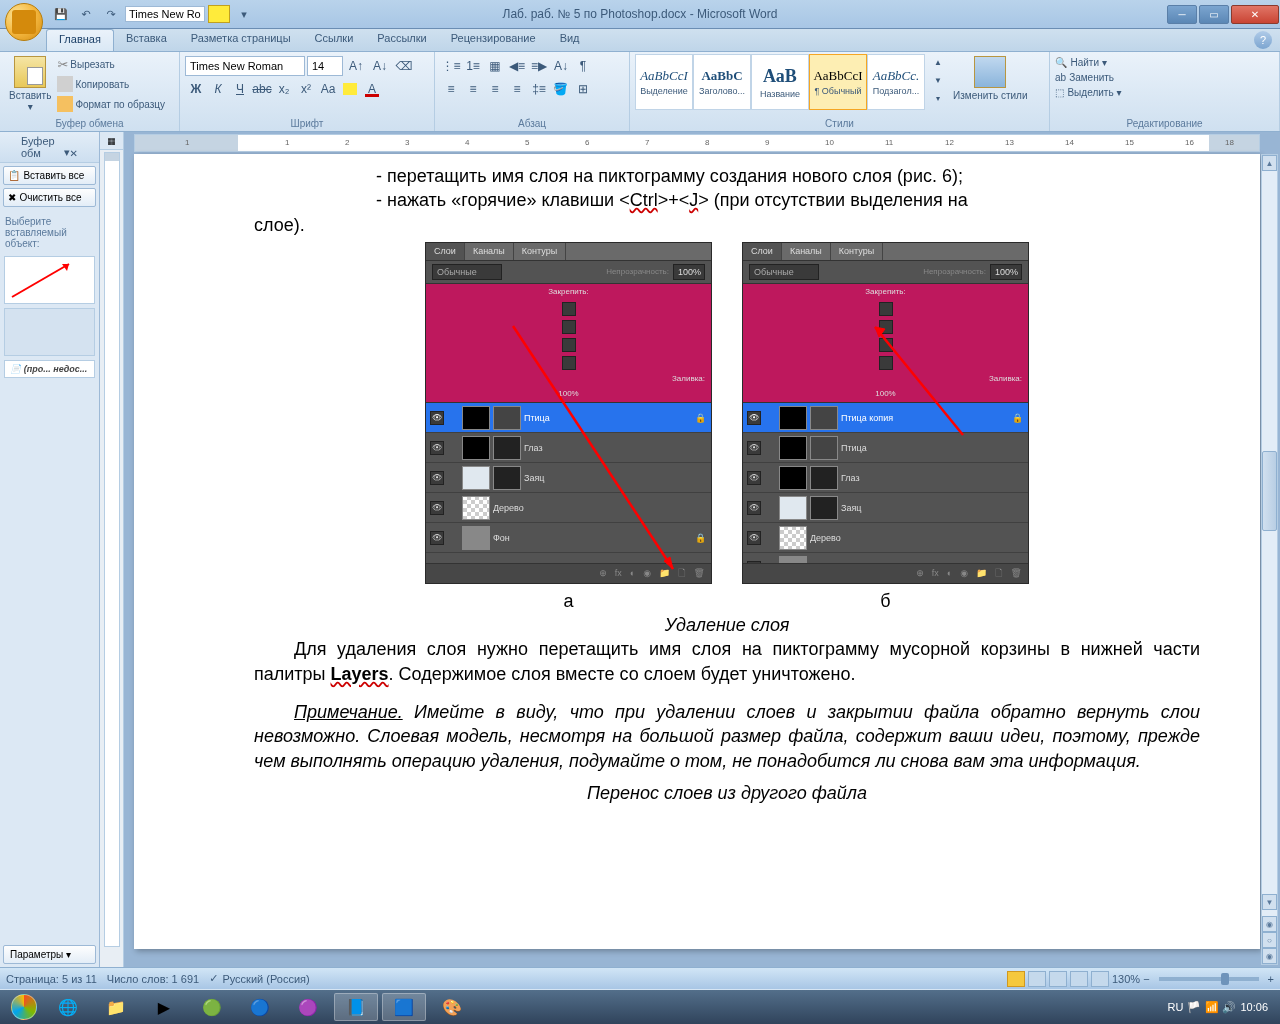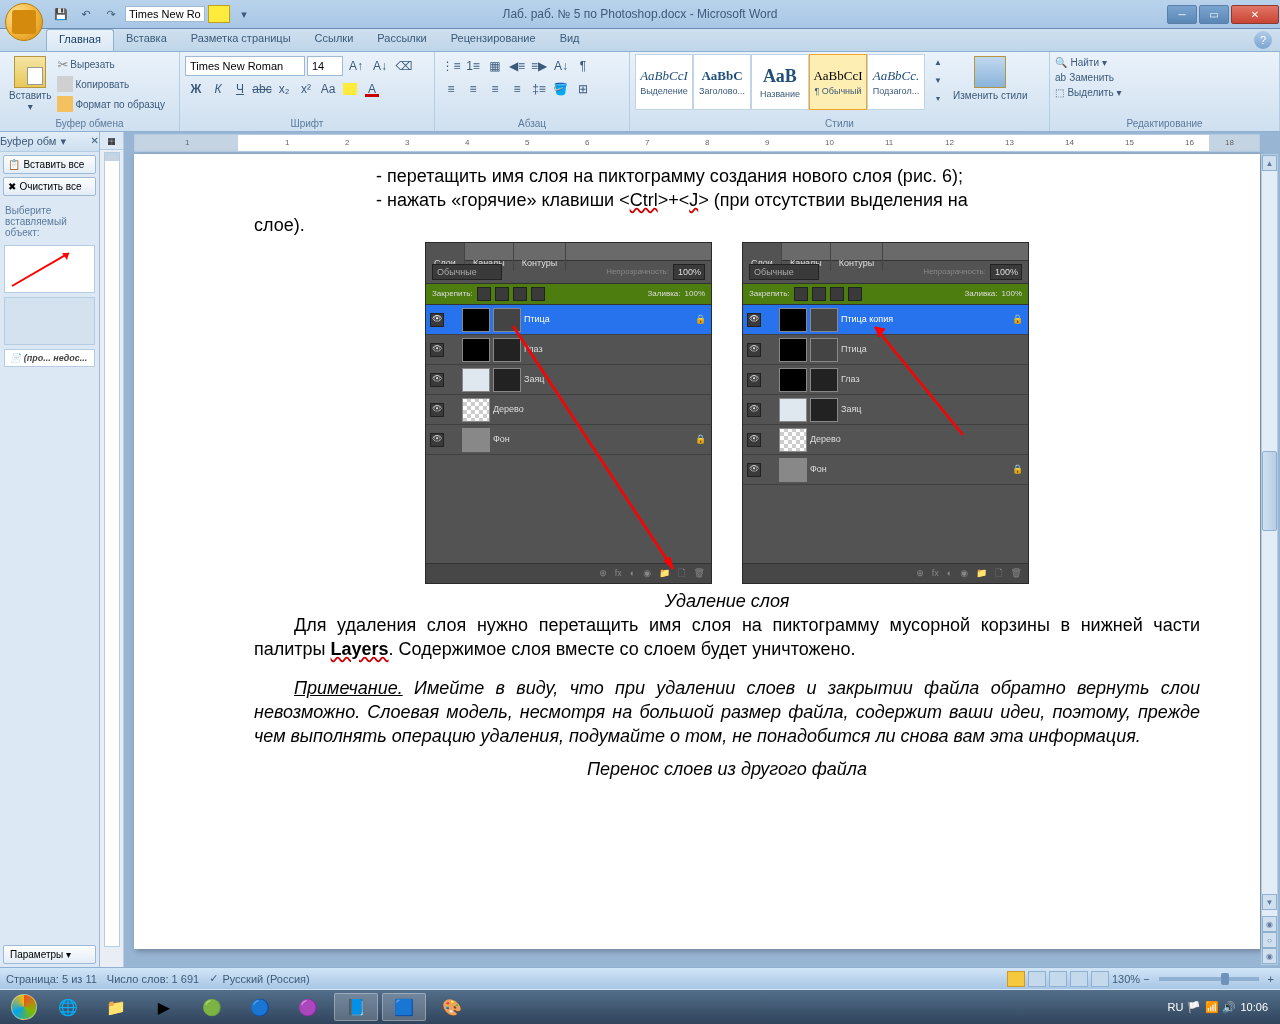--- a/index.html
+++ b/index.html
@@ -56,21 +56,21 @@
 .style-item { width: 58px; height: 56px; border: 1px solid #c0d4e7; background: #fff; display: flex; flex-direction: column; align-items: center; justify-content: center; font-size: 9px; color: #3c5a7a; padding: 2px; text-align: center; }
 .style-sample { font-family: 'Times New Roman', serif; font-size: 13px; color: #1f4e79; margin-bottom: 2px; }
 .style-item.sel { border-color: #f5a623; background: #fdeeb3; }
 
 
 .edit-row { display: flex; align-items: center; gap: 3px; font-size: 10px; color: #3c5a7a; padding: 1px 0; }
 
 
 .main-area { display: flex; height: 835px; position: relative; }
 .clipboard-pane { width: 100px; background: #dce8f4; border-right: 1px solid #9db9d6; display: flex; flex-direction: column; }
-.clip-header { background: linear-gradient(#e3edf7,#cddff0); padding: 3px 0; font-size: 11px; color: #3c5a7a; display: flex; align-items: flex-start; border-bottom: 1px solid #b5cde3; }
+.clip-header { background: linear-gradient(#e3edf7,#cddff0); padding: 3px 21px; font-size: 11px; color: #3c5a7a; display: flex; align-items: flex-end; border-bottom: 1px solid #b5cde3; }
 .clip-header .x { margin-left: auto; font-size: 10px; }
 .clip-btn-row { padding: 3px; }
 .clip-btn { background: linear-gradient(#fefefe,#e3edf7); border: 1px solid #9db9d6; font-size: 10px; padding: 3px 4px; border-radius: 2px; width: 100%; text-align: left; margin-bottom: 3px; display: flex; align-items: center; gap: 3px; }
 .clip-note { font-size: 10px; color: #5b7a9c; padding: 3px 5px; }
 .clip-items { flex: 1; padding: 4px; overflow: hidden; }
 .clip-item { border: 1px solid #b5cde3; background: #fff; margin-bottom: 4px; padding: 2px; height: 48px; position: relative; }
 .clip-item.text { height: auto; font-size: 9px; font-style: italic; font-weight: bold; color: #444; padding: 3px 5px; }
 .clip-params { margin-top: auto; padding: 3px; }
 .clip-params-btn { background: linear-gradient(#fefefe,#e3edf7); border: 1px solid #9db9d6; font-size: 10px; padding: 3px 6px; border-radius: 2px; width: 100%; text-align: left; }
 
@@ -91,27 +91,27 @@
 .page li { padding-left: 140px; text-indent: -18px; text-align: justify; }
 .page .para { text-align: justify; text-indent: 40px; }
 .page .caption { text-align: center; }
 .page .italic { font-style: italic; }
 .page .under { text-decoration: underline; }
 .ctrl-j { text-decoration: underline wavy #c00; }
 .layers-wavy { text-decoration: underline wavy #c00; font-weight: bold; }
 .fig-row { display: flex; justify-content: center; gap: 30px; margin: 5px 0; }
 .ps-panel { width: 287px; height: 342px; background: #535353; border: 1px solid #2a2a2a; font-family: Tahoma, sans-serif; font-size: 10px; color: #ddd; position: relative; }
 .ps-tabs { background: #6a6a6a; display: flex; height: 18px; border-bottom: 1px solid #333; }
-.ps-tab { padding: 14px 8px; font-size: 9px; color: #ddd; border-right: 1px solid #444; }
+.ps-tab { padding: 2px 8px; font-size: 9px; color: #ddd; border-right: 1px solid #444; }
 .ps-tab.active { background: #535353; }
 .ps-row { display: flex; align-items: center; padding: 3px 6px; gap: 4px; background: #535353; font-size: 9px; }
 .ps-row .combo { background: #3a3a3a; border: 1px solid #222; padding: 1px 4px; width: 70px; font-size: 9px; color: #aaa; }
 .ps-row .pct { background: #3a3a3a; border: 1px solid #222; padding: 1px 3px; width: 32px; text-align: right; font-size: 9px; }
 .ps-row .lbl { color: #888; font-size: 8px; margin-left: auto; }
-.ps-lock { background: #4d7c0f; padding: 3px 6px; display: flex; align-items: center; gap: 4px; border-top: 1px solid #333; border-bottom: 1px solid #333; font-size: 8px; }
+.ps-lock { background: #be185d; padding: 3px 6px; display: flex; align-items: center; gap: 4px; border-top: 1px solid #333; border-bottom: 1px solid #333; font-size: 8px; flex-direction: column; }
 .ps-lock .sq { width: 14px; height: 14px; background: #3a3a3a; border: 1px solid #222; }
 .ps-layers { background: #535353; }
 .ps-layer { display: flex; align-items: center; height: 30px; border-bottom: 1px solid #404040; padding: 0 4px; gap: 3px; }
 .ps-layer.sel { background: #2773ed; color: #fff; }
 .ps-layer .eye { width: 14px; height: 14px; background: #3a3a3a; border: 1px solid #222; font-size: 8px; display: flex; align-items: center; justify-content: center; }
 .ps-layer .chain { width: 12px; }
 .ps-layer .thumb { width: 28px; height: 24px; background: #000; border: 1px solid #888; }
 .ps-layer .mask { width: 28px; height: 24px; background: #222; border: 1px solid #888; }
 .ps-layer .name { font-size: 9px; flex: 1; }
 .ps-layer .lock { font-size: 9px; color: #aaa; }
@@ -520,20 +520,21 @@
               <span>🗋</span>
               <span>🗑</span>
             </div>
           <svg class="red-arrow" style="left:120px;top:72px" width="110" height="130">
               <line x1="100" y1="120" x2="12" y2="12" stroke="#f00" stroke-width="2.5"></line>
               <polygon points="12,12 22,14 16,22" fill="#f00"></polygon>
             </svg>
         </div>
       </div>
 
+      <div class="caption"><span style="display:inline-block;width:287px;text-align:center">а</span><span style="display:inline-block;width:30px"></span><span style="display:inline-block;width:287px;text-align:center">б</span></div>
       <div class="caption italic">Удаление слоя</div>
       <div class="para"><span>Для удаления слоя нужно перетащить имя слоя на пиктограмму мусорной корзины в нижней части палитры </span><span class="layers-wavy">Layers</span><span>. Содержимое слоя вместе со слоем будет уничтожено.</span></div>
       <div class="para italic" style="margin-top:14px"><span class="under">Примечание.</span><span> Имейте в виду, что при удалении слоев и закрытии файла обратно вернуть слои невозможно. Слоевая модель, несмотря на большой размер файла, содержит ваши идеи, поэтому, прежде чем выполнять операцию удаления, подумайте о том, не понадобится ли снова вам эта информация.</span></div>
       <div class="caption italic" style="margin-top:8px">Перенос слоев из другого файла</div>
     </div>
 
     <div class="vscroll">
       <div class="vscroll-btn">▲</div>
       <div style="height:280px"></div>
       <div class="vscroll-thumb" style="height:80px"></div>

